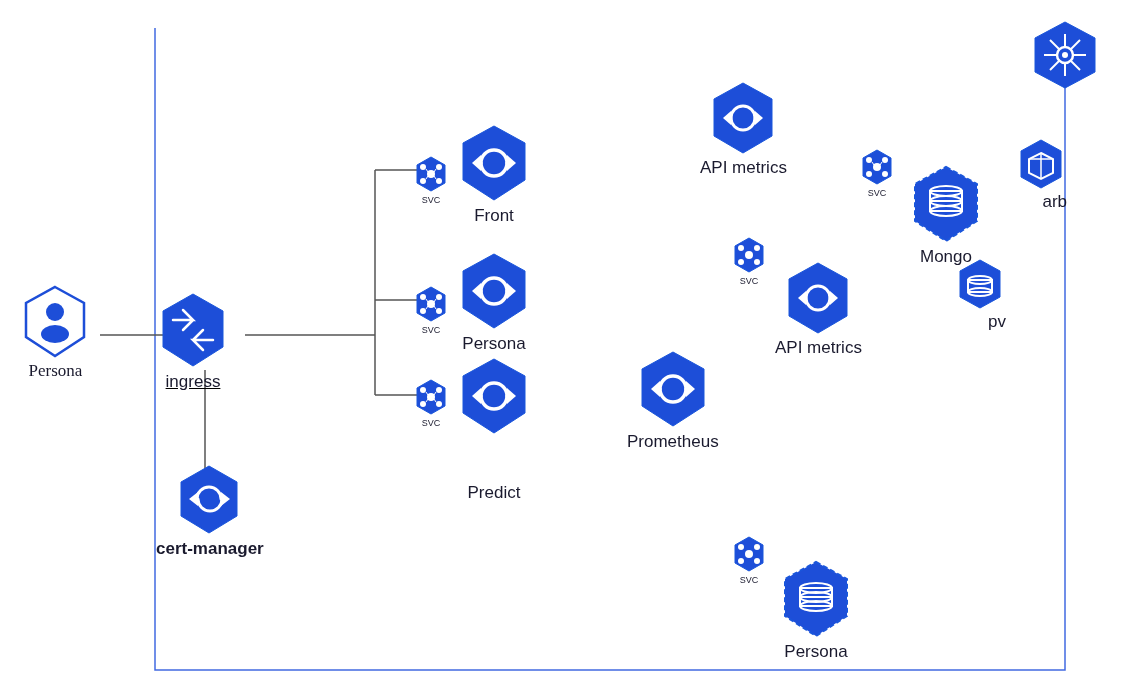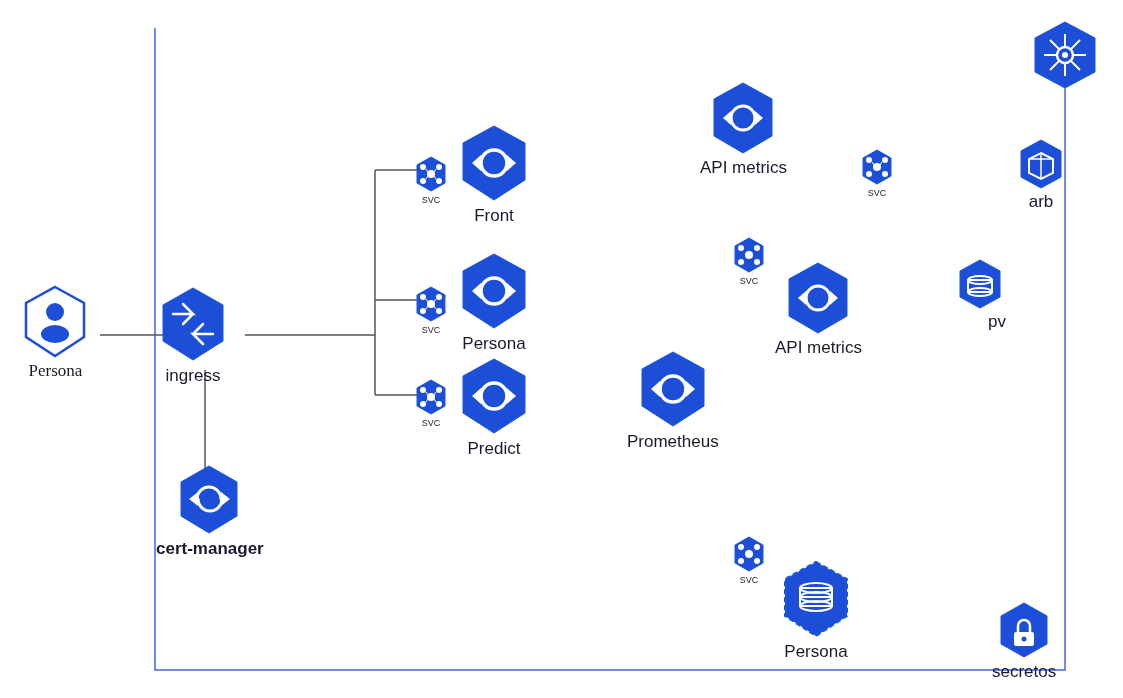--- a/index.html
+++ b/index.html
@@ -79,21 +79,21 @@
   <div class="node" style="left:18px;top:284px;font-family:Liberation Serif, serif;">
     <svg width="75" height="75" viewBox="0 0 75 75">
       <polygon points="37,3 66,19 66,53 37,72 8,53 8,19" fill="white" stroke="#1d4ed8" stroke-width="2.5"></polygon>
 
       <circle cx="37" cy="28" r="9" fill="#1d4ed8"></circle>
       <ellipse cx="37" cy="50" rx="14" ry="9" fill="#1d4ed8"></ellipse>
     </svg>
     <span class="node-label">Persona</span>
   </div>
 
-  <div class="node" style="left:153px;top:284px;">
+  <div class="node" style="left:153px;top:290px;text-decoration:underline;">
     <svg width="80" height="80" viewBox="0 0 80 80">
       <polygon points="40,4 70,21 70,57 40,76 10,57 10,21" fill="#1d4ed8" stroke="#1a56db" stroke-width="1"></polygon>
 
       <path d="M20 30 L40 30 L30 20 M40 30 L30 40" fill="none" stroke="white" stroke-width="2.5" stroke-linecap="round"></path>
       <path d="M60 50 L40 50 L50 60 M40 50 L50 40" fill="none" stroke="white" stroke-width="2.5" stroke-linecap="round"></path>
     </svg>
     <span class="node-label">ingress</span>
   </div>
 
   <div class="node" style="left:156px;top:462px;font-weight:bold;">
@@ -172,21 +172,21 @@
       <circle cx="11" cy="26" r="3" fill="white"></circle>
       <circle cx="27" cy="26" r="3" fill="white"></circle>
       <line x1="14" y1="14" x2="16" y2="17" stroke="white" stroke-width="1"></line>
       <line x1="24" y1="14" x2="22" y2="17" stroke="white" stroke-width="1"></line>
       <line x1="14" y1="24" x2="16" y2="21" stroke="white" stroke-width="1"></line>
       <line x1="24" y1="24" x2="22" y2="21" stroke="white" stroke-width="1"></line>
     </svg>
     <span class="node-label" style="font-size:9px;">SVC</span>
   </div>
 
-  <div class="node" style="left:453px;top:355px;">
+  <div class="node" style="left:453px;top:355px;gap:44px;">
     <svg width="82" height="82" viewBox="0 0 82 82">
       <polygon points="41,4 72,21 72,58 41,78 10,58 10,21" fill="#1d4ed8" stroke="#1a56db" stroke-width="1"></polygon>
       <path d="M28 41 A13 13 0 0 1 54 41" fill="none" stroke="white" stroke-width="3.5" stroke-linecap="round"></path>
       <polygon points="54,33 54,49 63,41" fill="white"></polygon>
       <path d="M54 41 A13 13 0 0 1 28 41" fill="none" stroke="white" stroke-width="3.5" stroke-linecap="round"></path>
       <polygon points="28,49 28,33 19,41" fill="white"></polygon>
     </svg>
     <span class="node-label">Predict</span>
   </div>
 
@@ -208,22 +208,34 @@
       <circle cx="11" cy="12" r="3" fill="white"></circle>
       <circle cx="27" cy="12" r="3" fill="white"></circle>
       <circle cx="11" cy="26" r="3" fill="white"></circle>
       <circle cx="27" cy="26" r="3" fill="white"></circle>
       <line x1="14" y1="14" x2="16" y2="17" stroke="white" stroke-width="1"></line>
       <line x1="24" y1="14" x2="22" y2="17" stroke="white" stroke-width="1"></line>
     </svg>
     <span class="node-label" style="font-size:9px;">SVC</span>
   </div>
 
-
-  <div class="node" style="left:1015px;top:138px;">
+  <div class="node" style="left:905px;top:163px;">
+    <svg width="82" height="82" viewBox="0 0 82 82">
+      <polygon points="41,4 72,21 72,58 41,78 10,58 10,21" fill="#1d4ed8" stroke="#1a56db" stroke-width="2" stroke-dasharray="5,3"></polygon>
+
+      <ellipse cx="41" cy="28" rx="16" ry="5" fill="none" stroke="white" stroke-width="2"></ellipse>
+      <rect x="25" y="28" width="32" height="10" fill="none" stroke="white" stroke-width="2"></rect>
+      <ellipse cx="41" cy="38" rx="16" ry="5" fill="none" stroke="white" stroke-width="2"></ellipse>
+      <rect x="25" y="38" width="32" height="10" fill="none" stroke="white" stroke-width="2"></rect>
+      <ellipse cx="41" cy="48" rx="16" ry="5" fill="none" stroke="white" stroke-width="2"></ellipse>
+    </svg>
+    <span class="node-label">Mongo</span>
+  </div>
+
+  <div class="node" style="left:1015px;top:138px;align-items:flex-end;">
     <svg width="52" height="52" viewBox="0 0 52 52">
       <polygon points="26,2 46,13 46,39 26,50 6,39 6,13" fill="#1d4ed8" stroke="#1a56db" stroke-width="1"></polygon>
 
       <polygon points="26,15 38,21 38,35 26,41 14,35 14,21" fill="none" stroke="white" stroke-width="2"></polygon>
       <line x1="26" y1="15" x2="26" y2="41" stroke="white" stroke-width="1.5"></line>
       <line x1="14" y1="21" x2="38" y2="21" stroke="white" stroke-width="1.5"></line>
     </svg>
     <span class="node-label">arb</span>
   </div>
 
@@ -290,24 +302,14 @@
 
       <ellipse cx="41" cy="30" rx="16" ry="5" fill="none" stroke="white" stroke-width="2"></ellipse>
       <rect x="25" y="30" width="32" height="9" fill="none" stroke="white" stroke-width="2"></rect>
       <ellipse cx="41" cy="39" rx="16" ry="5" fill="none" stroke="white" stroke-width="2"></ellipse>
       <rect x="25" y="39" width="32" height="9" fill="none" stroke="white" stroke-width="2"></rect>
       <ellipse cx="41" cy="48" rx="16" ry="5" fill="none" stroke="white" stroke-width="2"></ellipse>
     </svg>
     <span class="node-label">Persona</span>
   </div>
 
-  <div class="node" style="left:992px;top:600px;">
-    <svg width="60" height="60" viewBox="0 0 60 60">
-      <polygon points="30,3 53,16 53,44 30,57 7,44 7,16" fill="#1d4ed8" stroke="#1a56db" stroke-width="1"></polygon>
-
-      <rect x="20" y="32" width="20" height="14" rx="2" fill="white"></rect>
-      <path d="M24 32 V26 A6 6 0 0 1 36 26 V32" fill="none" stroke="white" stroke-width="2.5"></path>
-      <circle cx="30" cy="39" r="2.5" fill="#1d4ed8"></circle>
-    </svg>
-    <span class="node-label">secretos</span>
-  </div>
 
 </div>
 
 </body></html>

